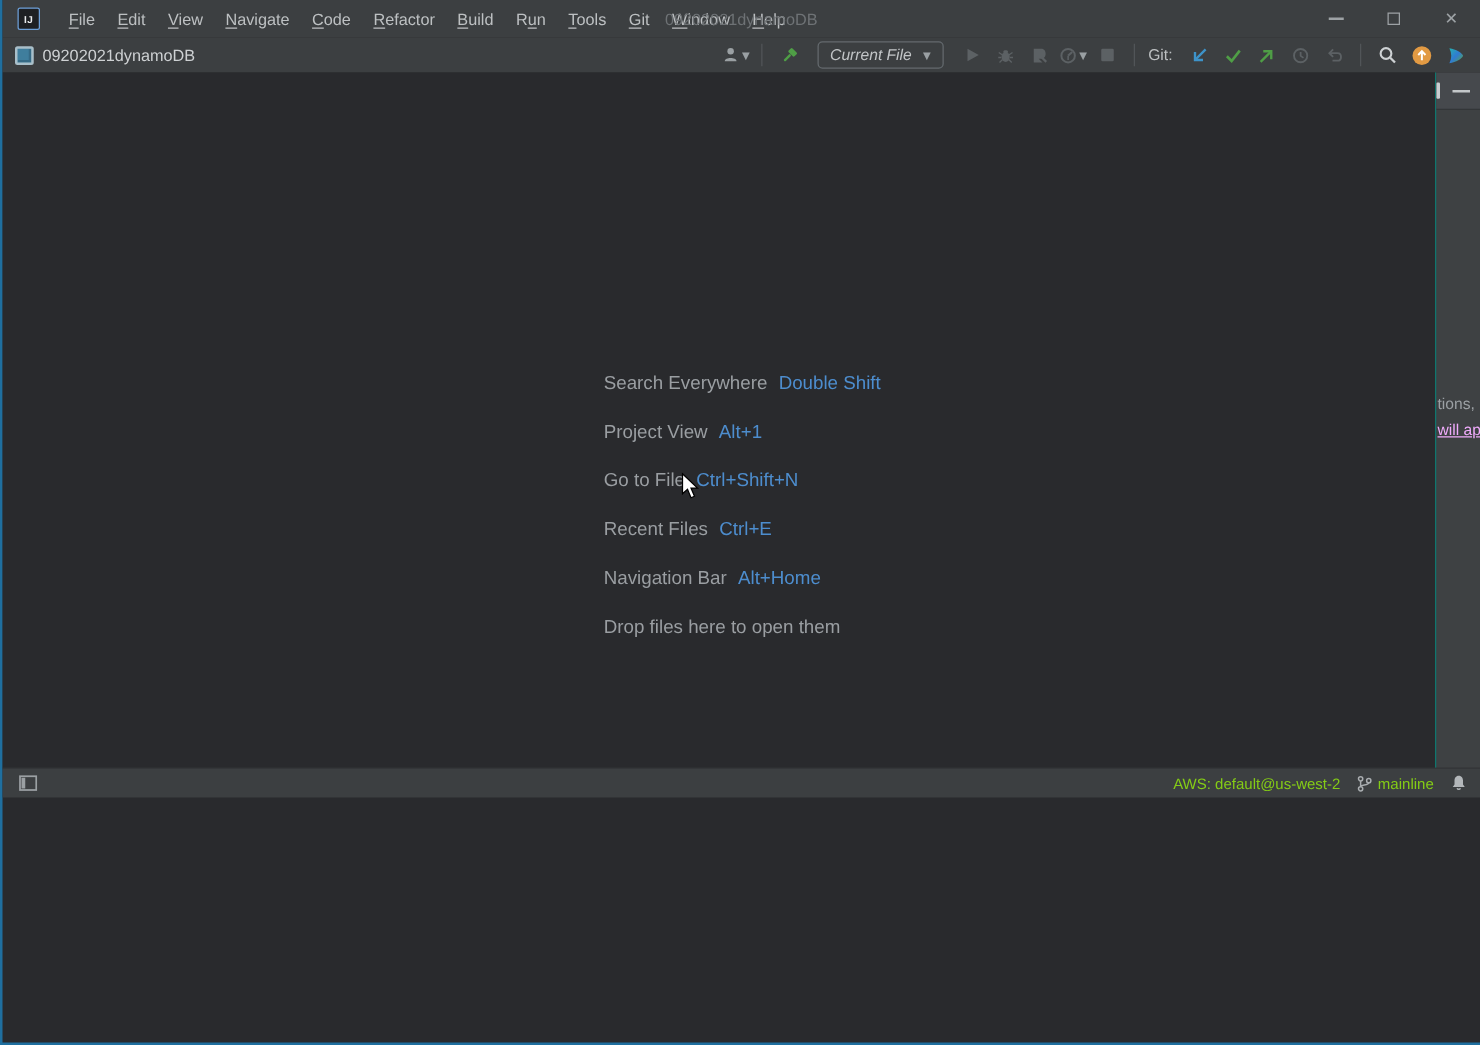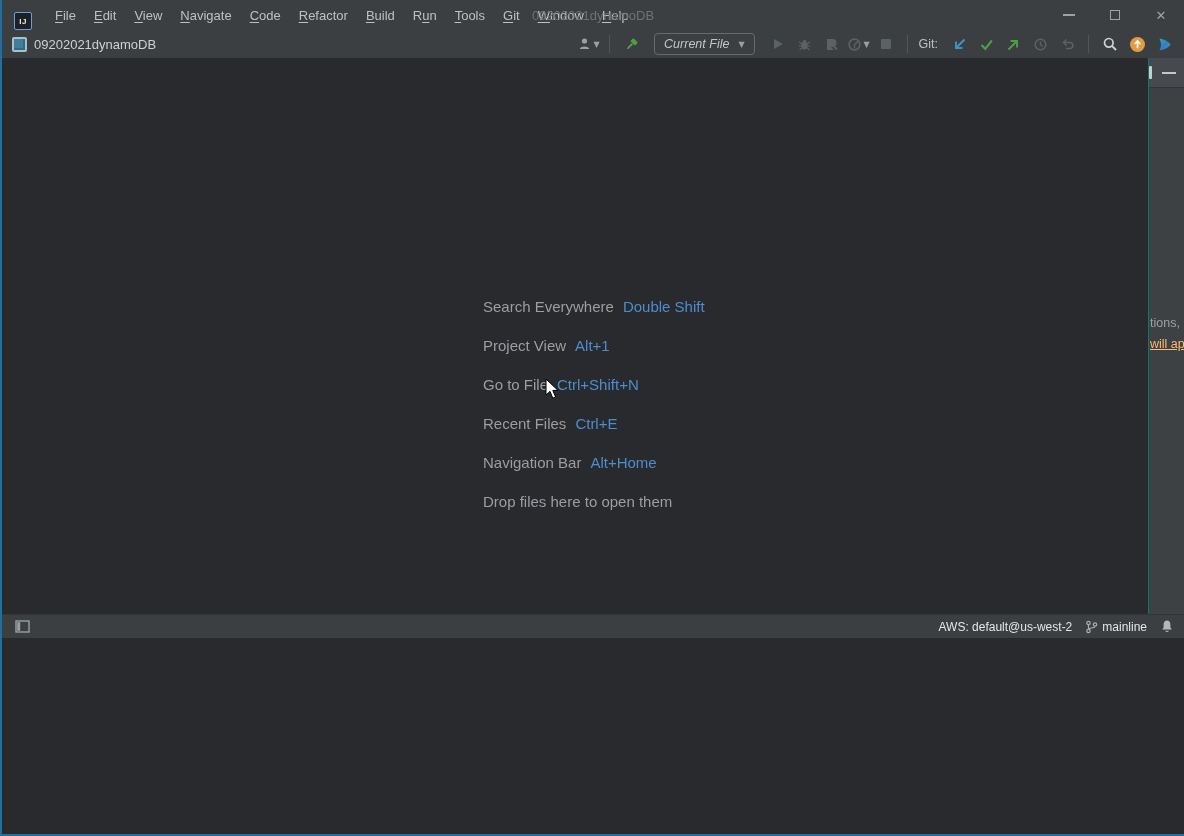--- a/index.html
+++ b/index.html
@@ -10,21 +10,21 @@
     position:relative; width:1184px; height:836px;
     background:#292a2d;
     border-left:2px solid #1f6f9f;
     border-bottom:2px solid #1f6f9f;
     overflow:hidden;
   }
 
   
   .titlebar {
     position:relative; height:30px; background:#3c3f41;
-    display:flex; align-items:flex-end; padding-left:10px;
+    display:flex; align-items:center; padding-left:10px;
     color:#bdc0c2; font-size:13px;
   }
   .app-logo {
     width:18px; height:18px; margin:0 14px 0 2px;
     background:#1e2023; border:1px solid #6c9fd8; border-radius:2px;
     color:#e8eaec; font-size:8px; font-weight:bold;
     display:flex; align-items:center; justify-content:center;
     letter-spacing:0.5px;
   }
   .menu-item { padding:0 9px; height:30px; display:flex; align-items:center; cursor:default; }
@@ -71,34 +71,34 @@
     height:30px; background:#46494d; display:flex; align-items:center;
     justify-content:flex-end; padding-right:8px; border-bottom:1px solid #333638;
   }
   .notif-hide { width:14px; height:2px; background:#c3c7c9; }
   .notif-sliver {
     position:absolute; left:0; top:8px; width:3px; height:13px;
     background:#c9cdd0; border-radius:1px;
   }
   .notif-frag { position:absolute; left:1px; font-size:12.5px; white-space:nowrap; }
   .notif-frag.l1 { top:258px; color:#9ba0a4; }
-  .notif-frag.l2 { top:279px; color:#fdba74;text-decoration:underline; }
+  .notif-frag.l2 { top:279px; color:#f0abfc;text-decoration:underline; }
 
   .shortcuts { position:absolute; left:481px; top:239px; }
   .sc-row { display:flex; gap:9px; font-size:15px; line-height:20px; margin-bottom:19px; white-space:nowrap; }
   .sc-label { color:#9a9ea2; }
   .sc-key { color:#4d8dce; }
   .drop-hint { color:#9a9ea2; font-size:15px; line-height:20px; }
 
   .cursor { position:absolute; left:543px; top:320px; width:15px; height:22px; z-index:50; }
 
   
   .statusbar {
     height:24px; background:#3c3f41; display:flex; align-items:center;
-    padding:0 10px; font-size:12px; color:#e5e5e5; border-top:1px solid #323537;
+    padding:0 10px; font-size:12px; color:#84cc16; border-top:1px solid #323537;
   }
   .sb-right { margin-left:auto; display:flex; align-items:center; gap:13px; }
   .sb-widget { display:flex; align-items:center; gap:4px; }
   svg { display:block; }
 </style>
 </head>
 <body>
 
 <div class="window">
 

